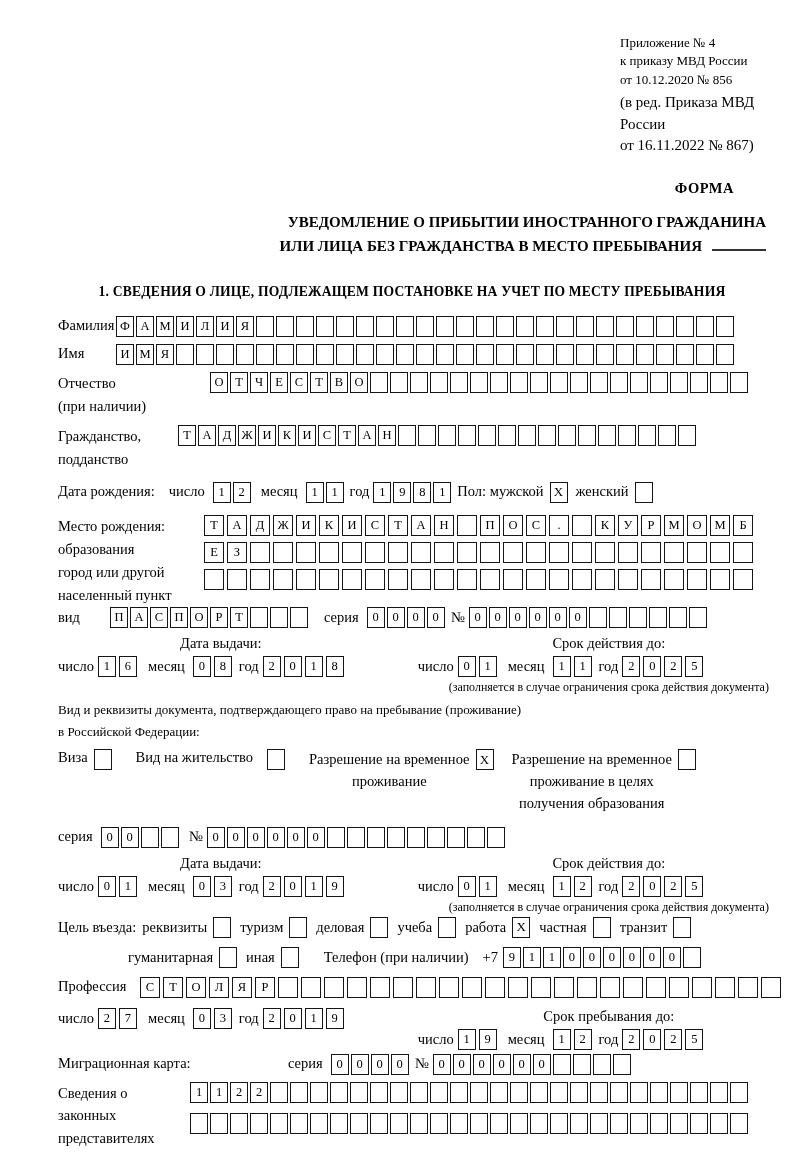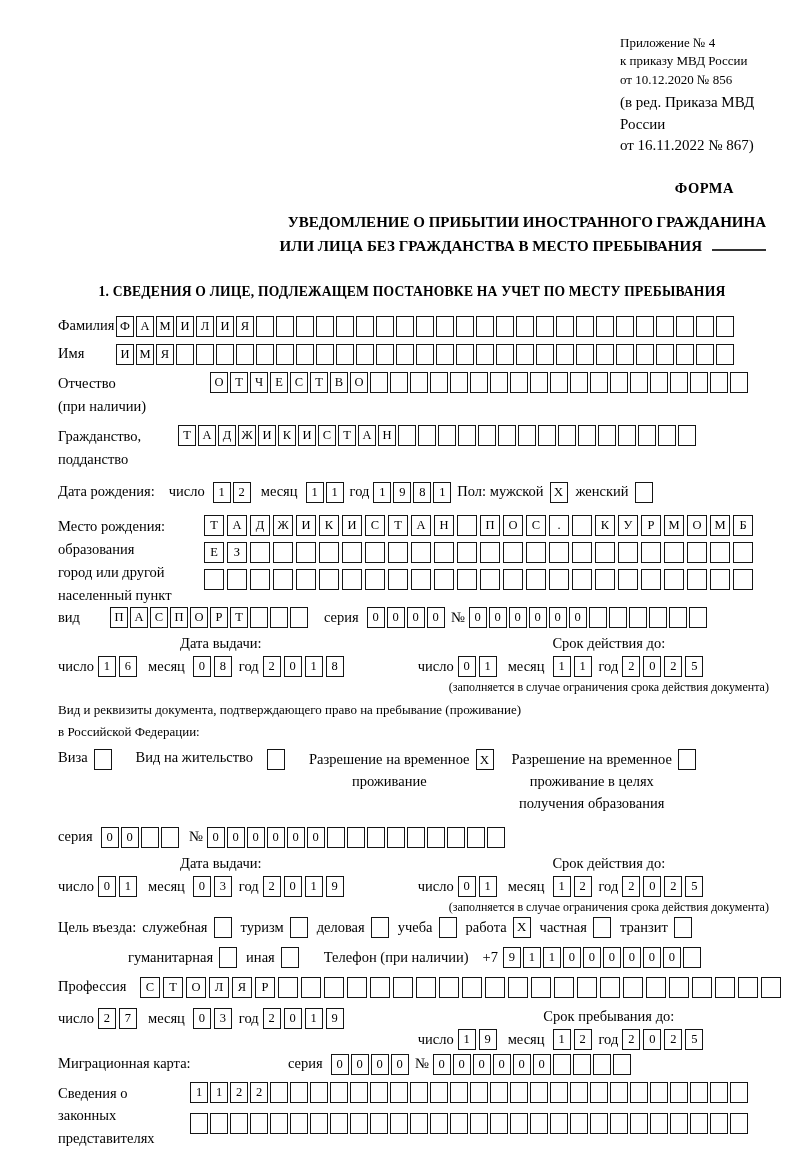--- a/index.html
+++ b/index.html
@@ -551,21 +551,21 @@
             <span class="cell">5</span>
           </span>
       </div>
       <div class="small-note">(заполняется в случае ограничения срока действия документа)</div>
     </div>
   </div>
 
   <div class="purpose-row">
     <span style="margin-right:6px;">Цель въезда:</span>
     <span class="opt2">
-      <span>служебная</span>
+      <span>реквизиты</span>
       <span class="cb"></span>
     </span>
     <span class="opt2">
       <span>туризм</span>
       <span class="cb"></span>
     </span>
     <span class="opt2">
       <span>деловая</span>
       <span class="cb"></span>
     </span>

